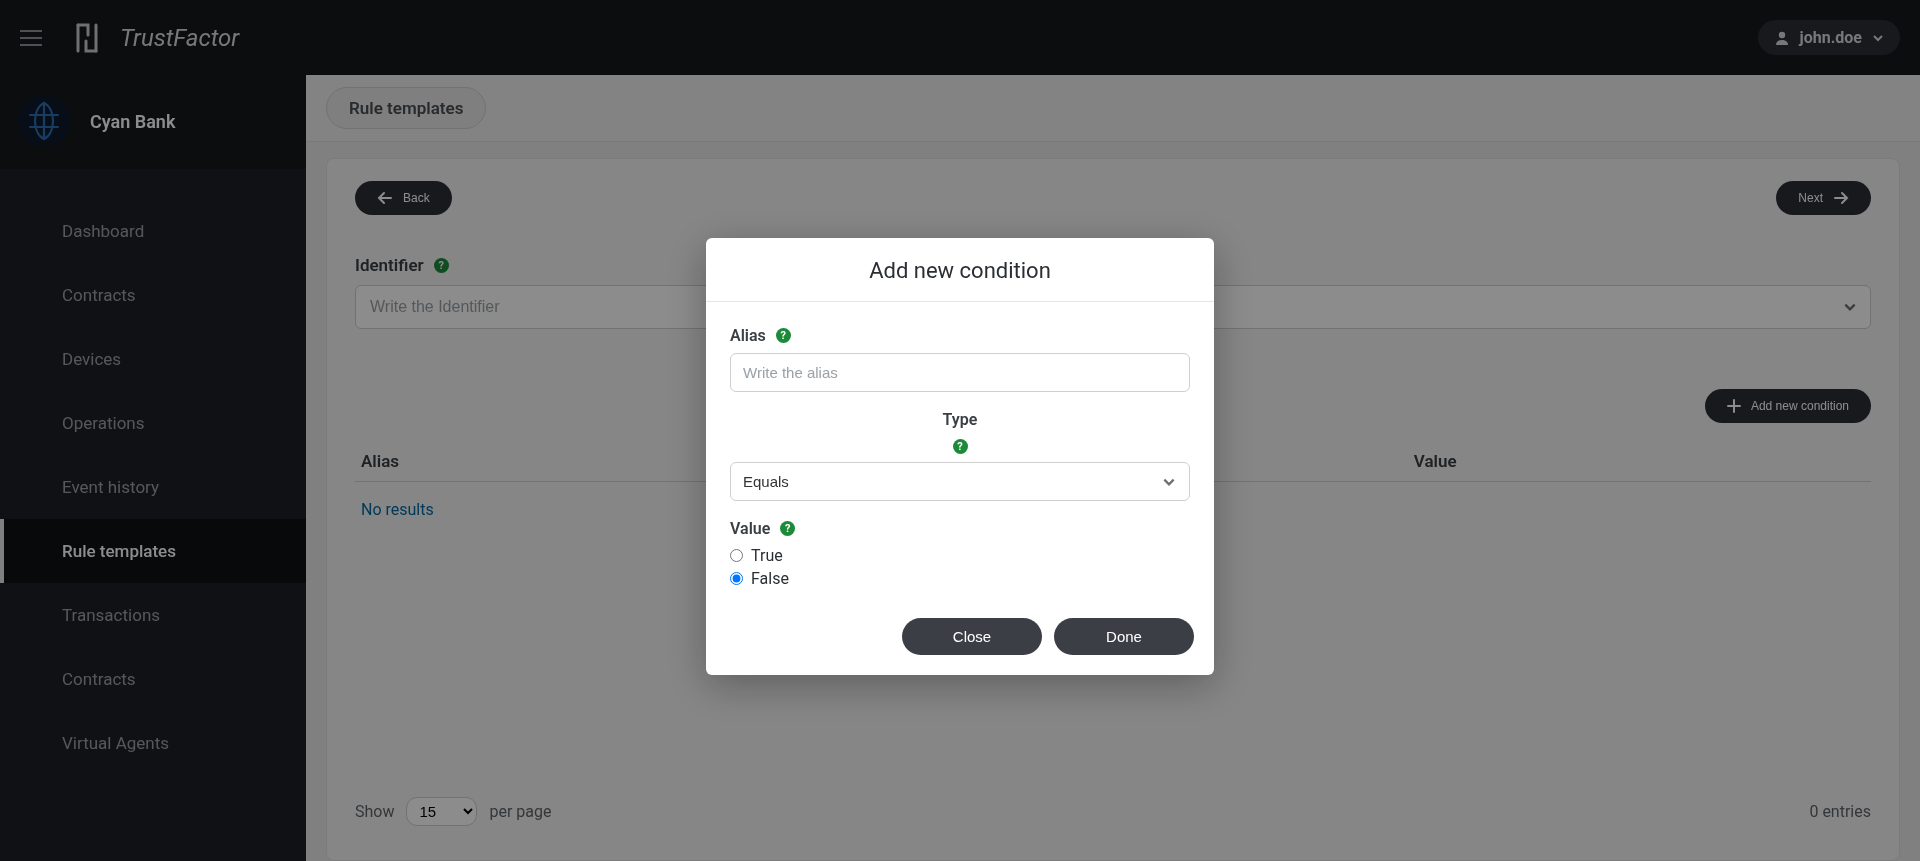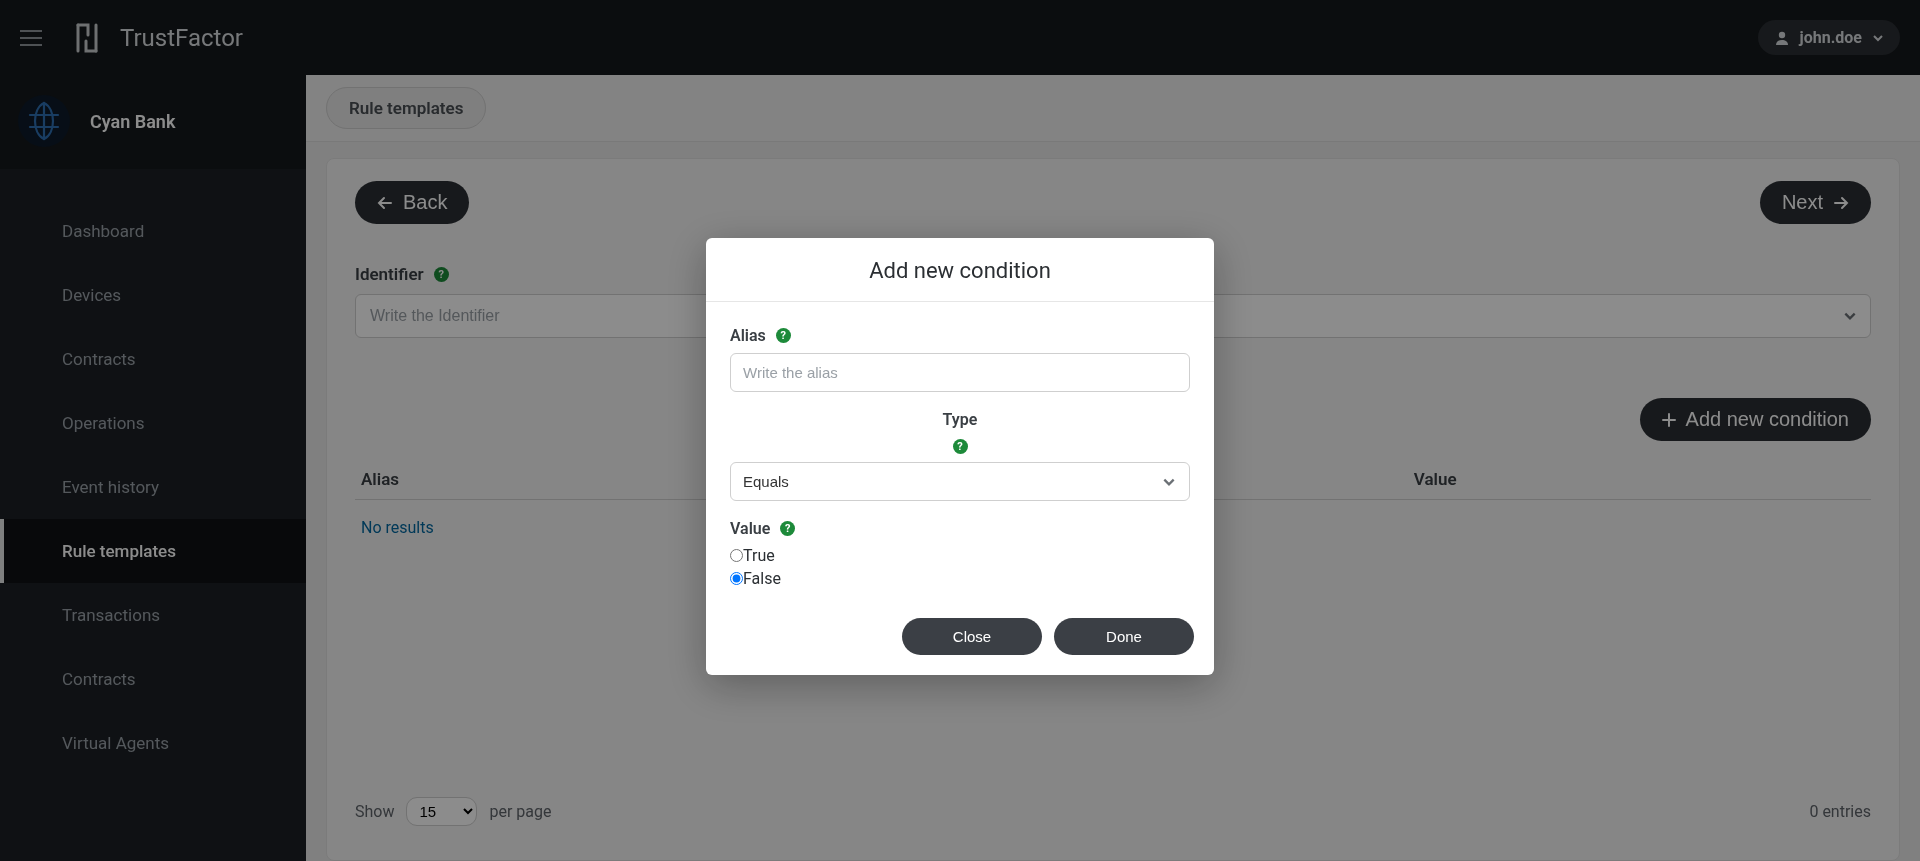--- a/index.html
+++ b/index.html
@@ -2,40 +2,40 @@
 <html><head>
 <meta charset="utf-8">
 <style>
   *{box-sizing:border-box;margin:0;padding:0;}
   html,body{width:1920px;height:861px;font-family:-apple-system,BlinkMacSystemFont,"Segoe UI",Roboto,"Helvetica Neue",Arial,sans-serif;background:#f0f0f0;color:#2b2f33;overflow:hidden;}
   
   .topbar{height:75px;background:#15181c;display:flex;align-items:center;padding:0 20px;color:#d0d3d6;}
   .hamburger{width:30px;height:30px;display:flex;flex-direction:column;justify-content:center;gap:5px;cursor:pointer;margin-right:18px;}
   .hamburger span{display:block;height:2px;background:#8e949a;width:22px;}
   .brand{display:flex;align-items:center;gap:14px;}
-  .brand-name{font-size:24px;font-weight:400;color:#d8dbde;}
+  .brand-name{font-size:24px;font-weight:400;color:#d8dbde;font-style:italic;}
   .topbar-spacer{flex:1;}
   .user-chip{background:#2a2e33;border-radius:22px;padding:8px 16px;display:flex;align-items:center;gap:10px;cursor:pointer;color:#d8dbde;font-size:16px;font-weight:bold;}
   .user-chip .chev{font-size:12px;}
   
   .shell{display:flex;height:calc(861px - 75px);}
   .sidebar{width:306px;background:#1c2025;color:#c6cacf;display:flex;flex-direction:column;}
   .org{display:flex;align-items:center;gap:20px;padding:20px 18px 22px 18px;background:#15181c;}
   .org-logo{width:52px;height:52px;border-radius:50%;display:flex;align-items:center;justify-content:center;}
   .org-name{font-size:18px;font-weight:600;color:#fff;}
   .nav{padding-top:30px;}
   .nav-item{padding:22px 0 22px 58px;font-size:17px;color:#9aa1a8;cursor:pointer;border-left:4px solid transparent;}
   .nav-item.active{background:#0f1215;color:#fff;border-left:4px solid #e5e7e8;font-weight:500;}
   
   .main{flex:1;background:#eaeaea;display:flex;flex-direction:column;overflow:hidden;}
   .crumbbar{padding:12px 20px;background:#eeeeee;border-bottom:1px solid #dcdcdc;}
   .crumb{display:inline-block;background:#e7e7e7;border:1px solid #d0d0d0;border-radius:22px;padding:10px 22px;font-size:17px;font-weight:600;color:#4a4f54;}
   .panel{margin:16px 20px 0 20px;background:#f4f4f4;border:1px solid #e0e0e0;border-radius:8px;padding:22px 28px 30px 28px;flex:1;display:flex;flex-direction:column;}
   .panel-top{display:flex;justify-content:space-between;align-items:center;margin-bottom:40px;}
-  .btn-dark{background:#2b2f34;color:#fff;border:none;border-radius:22px;padding:10px 22px;font-size:20px;display:inline-flex;align-items:center;gap:10px;cursor:pointer;}
+  .btn-dark{background:#2b2f34;color:#fff;border:none;border-radius:22px;padding:10px 22px;font-size:12px;display:inline-flex;align-items:center;gap:10px;cursor:pointer;}
   .label-row{display:flex;align-items:center;gap:10px;font-size:17px;color:#3a3f44;font-weight:600;margin-bottom:10px;}
   .help-dot{width:15px;height:15px;border-radius:50%;background:#1d8a3a;color:#fff;font-size:11px;font-weight:700;display:inline-flex;align-items:center;justify-content:center;line-height:1;}
   .field-input{width:100%;border:1px solid #cfcfcf;border-radius:6px;background:#fff;padding:12px 14px;font-size:16px;color:#333;}
   .field-input::placeholder{color:#9aa0a6;}
   .select-wrap{position:relative;}
   .select-wrap .chev{position:absolute;right:14px;top:50%;transform:translateY(-50%);font-size:14px;color:#6b7075;pointer-events:none;}
   .identifier-block{margin-bottom:60px;}
   .add-cond-row{display:flex;justify-content:flex-end;margin-bottom:18px;}
   .table-head{display:flex;border-bottom:1px solid #d0d0d0;padding:10px 6px;font-weight:600;font-size:17px;color:#3a3f44;}
   .col-alias{flex:0 0 70%;}
@@ -45,21 +45,21 @@
   .panel-bottom{display:flex;justify-content:space-between;align-items:center;font-size:16px;color:#5f646a;margin-top:10px;}
   .perpage select{border:1px solid #cfcfcf;border-radius:11px;padding:4px 24px 4px 8px;font-size:15px;margin:4px 8px;background:#fff;}
   
   .overlay{position:fixed;inset:0;background:rgba(0,0,0,0.45);display:flex;align-items:flex-start;justify-content:center;padding-top:238px;}
   .modal{width:508px;background:#fff;border-radius:6px;box-shadow:0 10px 40px rgba(0,0,0,0.3);overflow:hidden;}
   .modal-title{text-align:center;font-size:22px;color:#2b2f33;padding:20px 20px 18px 20px;border-bottom:1px solid #e6e6e6;}
   .modal-body{padding:18px 24px 10px 24px;}
   .modal-body .label-row{font-size:16px;margin-top:6px;margin-bottom:8px;}
   .modal-body .field-input{padding:10px 12px;font-size:15px;}
   .radio-group{margin-top:4px;}
-  .radio-row{display:flex;align-items:center;font-size:16px;color:#2b2f33;margin:4px 0;}
+  .radio-row{display:flex;align-items:center;gap:8px;font-size:16px;color:#2b2f33;margin:4px 0;}
   .modal-footer{display:flex;justify-content:flex-end;gap:12px;padding:16px 20px 20px 20px;}
   .btn-pill{background:#3b3f45;color:#fff;border:none;border-radius:22px;width:140px;padding:10px 0;font-size:15px;cursor:pointer;text-align:center;}
   svg{display:block;}
 </style>
 </head>
 <body>
 
 <div class="topbar">
   <div class="hamburger">
     <span></span>
@@ -109,22 +109,22 @@
               <path d="M26 8 v36"></path>
               <path d="M12 20 h28"></path>
               <path d="M12 32 h28"></path>
             </g>
           </svg>
       </div>
       <div class="org-name">Cyan Bank</div>
     </div>
     <div class="nav">
       <div class="nav-item"><span>Dashboard</span></div>
+      <div class="nav-item"><span>Contracts</span></div>
       <div class="nav-item"><span>Devices</span></div>
-      <div class="nav-item"><span>Contracts</span></div>
       <div class="nav-item"><span>Operations</span></div>
       <div class="nav-item"><span>Event history</span></div>
       <div class="nav-item active"><span>Rule templates</span></div>
       <div class="nav-item"><span>Transactions</span></div>
       <div class="nav-item"><span>Contracts</span></div>
       <div class="nav-item"><span>Virtual Agents</span></div>
     </div>
   </div>
 
   <div class="main">

